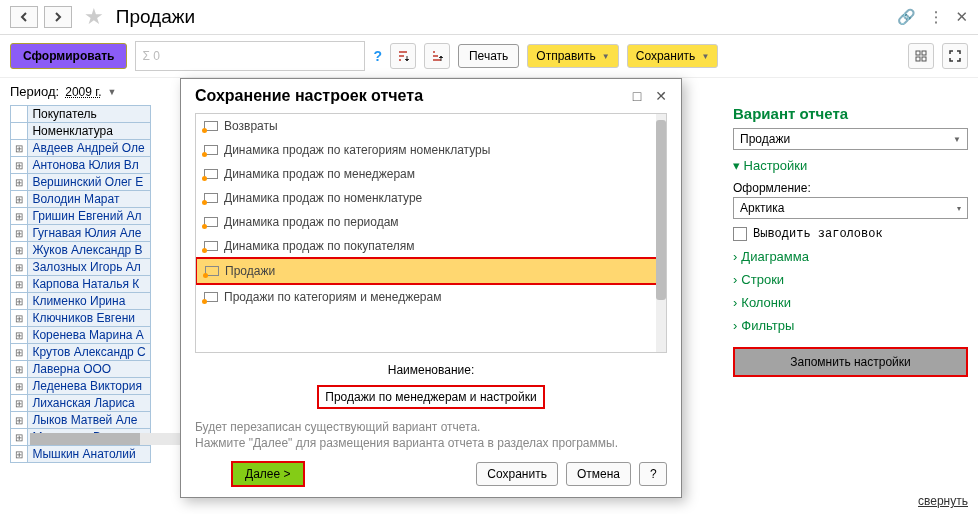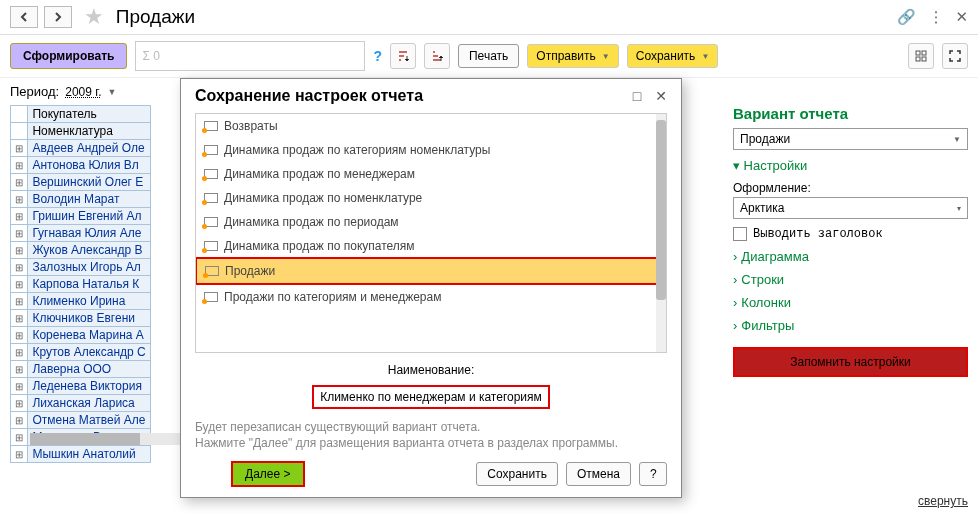--- a/index.html
+++ b/index.html
@@ -6,21 +6,21 @@
 body { font-family: Arial, sans-serif; font-size: 12px; background: #fff; width: 978px; height: 514px; overflow: hidden; position: relative; }
 .topbar { display: flex; align-items: center; padding: 4px 10px; gap: 6px; border-bottom: 1px solid #ddd; }
 .nav-btn { width: 28px; height: 22px; border: 1px solid #bbb; background: #fafafa; display: flex; align-items: center; justify-content: center; cursor: pointer; color: #444; }
 .nav-btn svg { width: 10px; height: 10px; }
 .star { color: #ccc; font-size: 22px; margin: 0 6px; }
 .title { font-size: 19px; font-weight: normal; }
 .top-right { margin-left: auto; display: flex; gap: 12px; align-items: center; color: #666; }
 .top-right span { cursor: pointer; font-size: 15px; }
 .toolbar { display: flex; align-items: center; padding: 6px 10px; gap: 8px; border-bottom: 1px solid #eee; }
 .btn { border: 1px solid #999; background: #fafafa; padding: 4px 10px; cursor: pointer; font-size: 12px; border-radius: 3px; }
-.btn-primary { background: #c4b5fd; border-color: #b0a030; font-weight: bold; padding: 5px 12px; }
+.btn-primary { background: #8b5cf6; border-color: #b0a030; font-weight: bold; padding: 5px 12px; }
 .sigma { display: flex; align-items: center; border: 1px solid #ccc; width: 230px; height: 30px; padding: 0 6px; color: #bbb; }
 .q-icon { color: #2196f3; font-size: 14px; font-weight: bold; cursor: pointer; }
 .icon-btn { width: 26px; height: 26px; border: 1px solid #ccc; background: #fafafa; display: flex; align-items: center; justify-content: center; cursor: pointer; border-radius: 3px; }
 .dropdown-btn { border: 1px solid #ccc; background: #fde047; padding: 4px 8px; cursor: pointer; display: flex; align-items: center; gap: 6px; border-radius: 3px; }
 .caret { font-size: 8px; color: #666; }
 .period-line { padding: 6px 10px; display: flex; align-items: center; gap: 6px; }
 .period-label { font-size: 13px; }
 .period-val { text-decoration: underline dotted; cursor: pointer; }
 .main-area { display: flex; position: relative; }
 .table-wrap { padding: 0 10px; width: 720px; }
@@ -29,21 +29,21 @@
 .tbl th { text-align: left; font-weight: normal; }
 .expcol { width: 12px; text-align: center; cursor: pointer; color: #666; font-size: 10px; background: #fff !important; }
 .tbl a { color: #00349a; text-decoration: none; }
 .side-panel { position: absolute; right: 10px; top: 0; width: 235px; }
 .side-title { color: #00873a; font-size: 15px; font-weight: bold; margin-bottom: 6px; }
 .side-input { border: 1px solid #999; width: 100%; padding: 3px 6px; display: flex; justify-content: space-between; align-items: center; background: #fff; }
 .side-section { color: #00873a; cursor: pointer; margin: 8px 0; font-size: 13px; display: flex; align-items: center; gap: 4px; }
 .side-field-label { font-size: 12px; margin: 6px 0 2px; }
 .chk-row { display: flex; align-items: center; gap: 6px; margin: 8px 0; font-family: Liberation Mono, monospace; }
 .chk { width: 14px; height: 14px; border: 1px solid #888; }
-.remember-btn { border: 2px solid #e30000; background: #b91c1c; width: 100%; padding: 6px; text-align: center; cursor: pointer; margin-top: 14px; font-size: 12px; }
+.remember-btn { border: 2px solid #e30000; background: #a3a3a3; width: 100%; padding: 6px; text-align: center; cursor: pointer; margin-top: 14px; font-size: 12px; }
 .collapse-link { position: absolute; right: 10px; bottom: 6px; text-decoration: underline; color: #333; cursor: pointer; font-size: 12px; }
 .dialog { position: absolute; left: 180px; top: 78px; width: 502px; height: 420px; background: #fff; border: 1px solid #888; box-shadow: 4px 4px 12px rgba(0,0,0,0.25); }
 .dialog-head { display: flex; align-items: center; padding: 8px 14px; }
 .dialog-title { font-size: 16px; font-weight: bold; }
 .dialog-head-right { margin-left: auto; display: flex; gap: 14px; color: #555; }
 .dialog-head-right span { cursor: pointer; font-size: 14px; }
 .dialog-body { padding: 0 14px; }
 .list-box { border: 1px solid #ccc; height: 240px; overflow: hidden; position: relative; }
 .list-scroll { position: absolute; right: 0; top: 0; bottom: 0; width: 10px; background: #efefef; }
 .list-scroll-thumb { position: absolute; right: 0; top: 6px; width: 10px; height: 180px; background: #bdbdbd; border-radius: 3px; }
@@ -208,21 +208,21 @@
           <tr>
             <td class="expcol">⊞</td>
             <td><a href="#">Леденева Виктория</a></td>
           </tr>
           <tr>
             <td class="expcol">⊞</td>
             <td><a href="#">Лиханская Лариса</a></td>
           </tr>
           <tr>
             <td class="expcol">⊞</td>
-            <td><a href="#">Отмена Матвей Але</a></td>
+            <td><a href="#">Лыков Матвей Але</a></td>
           </tr>
           <tr>
             <td class="expcol">⊞</td>
             <td><a href="#">Младенце Вячесла</a></td>
           </tr>
           <tr>
             <td class="expcol">⊞</td>
             <td><a href="#">Мышкин Анатолий</a></td>
           </tr>
         </tbody>
@@ -316,21 +316,21 @@
             <span class="list-icon"></span>
             <span>Продажи по категориям и менеджерам</span>
           </div>
         </div>
       <div class="list-scroll">
           <div class="list-scroll-thumb"></div>
         </div>
     </div>
     <div class="name-row">
       <span>Наименование:</span>
-      <div class="name-input">Клименко по менеджерам и категориям</div>
+      <div class="name-input">Продажи по менеджерам и настройки</div>
     </div>
     <div class="warn-text" id="warn">Будет перезаписан существующий вариант отчета.<br>Нажмите "Далее" для размещения варианта отчета в разделах программы.</div>
   </div>
   <div class="dialog-foot">
     <div class="next-btn">Далее  &gt;</div>
     <div class="foot-spacer"></div>
     <button class="btn">Сохранить</button>
     <button class="btn">Отмена</button>
     <button class="btn" style="width:28px">?</button>
   </div>

